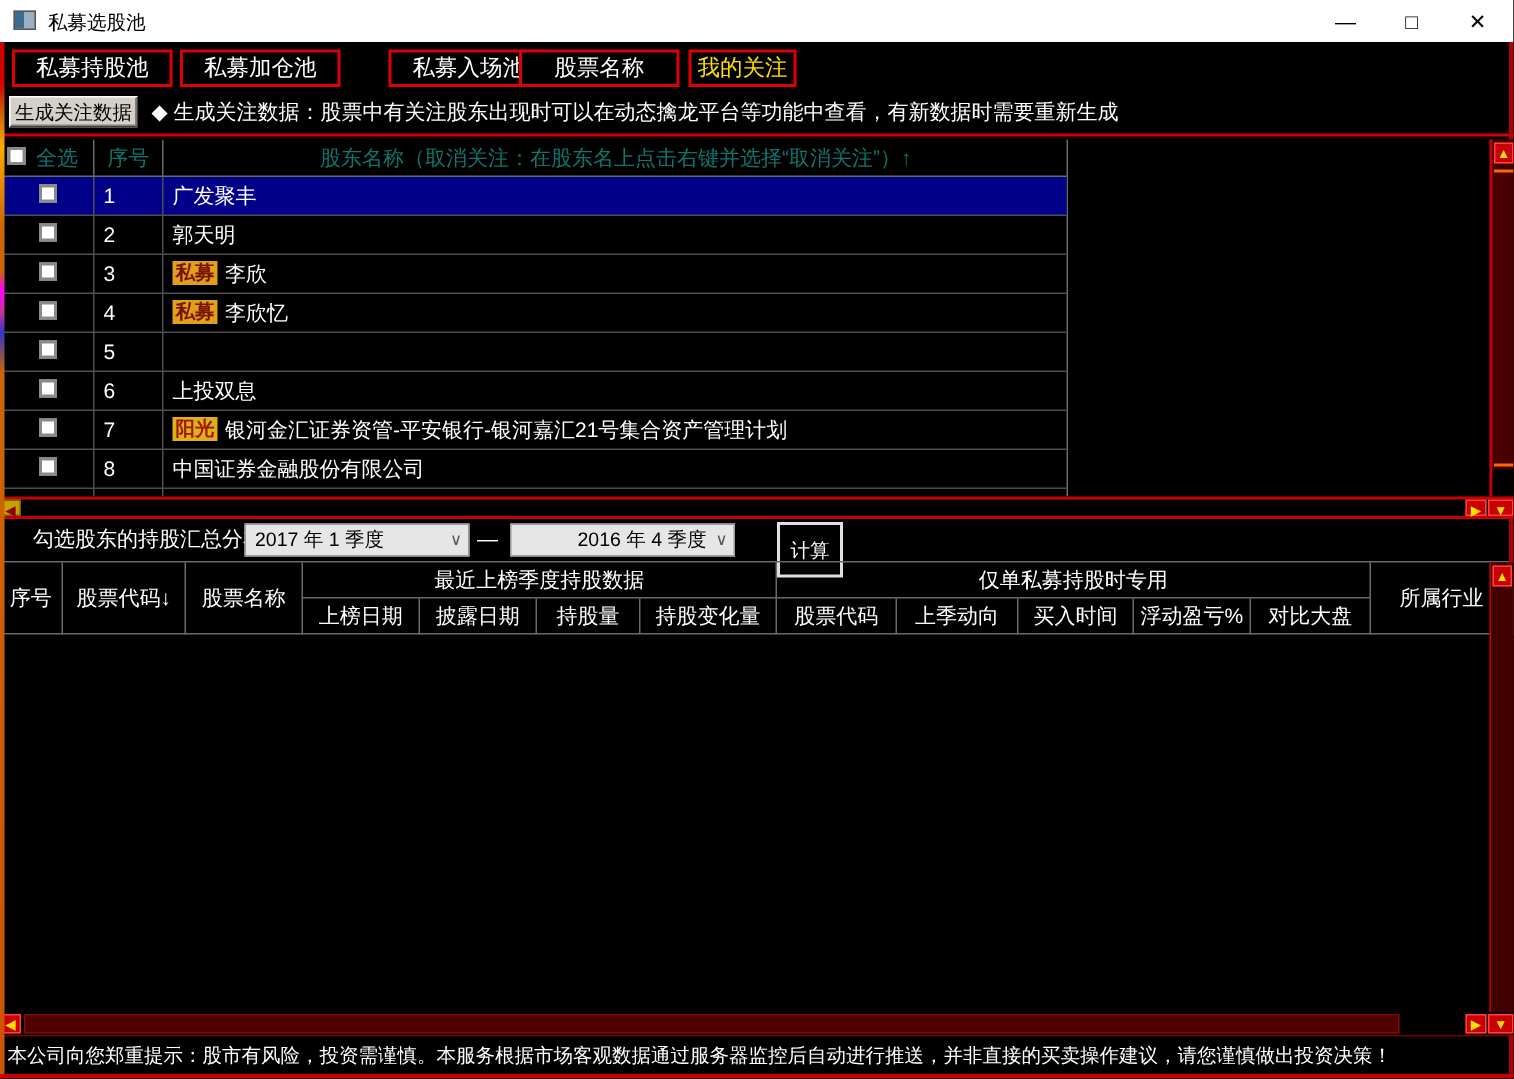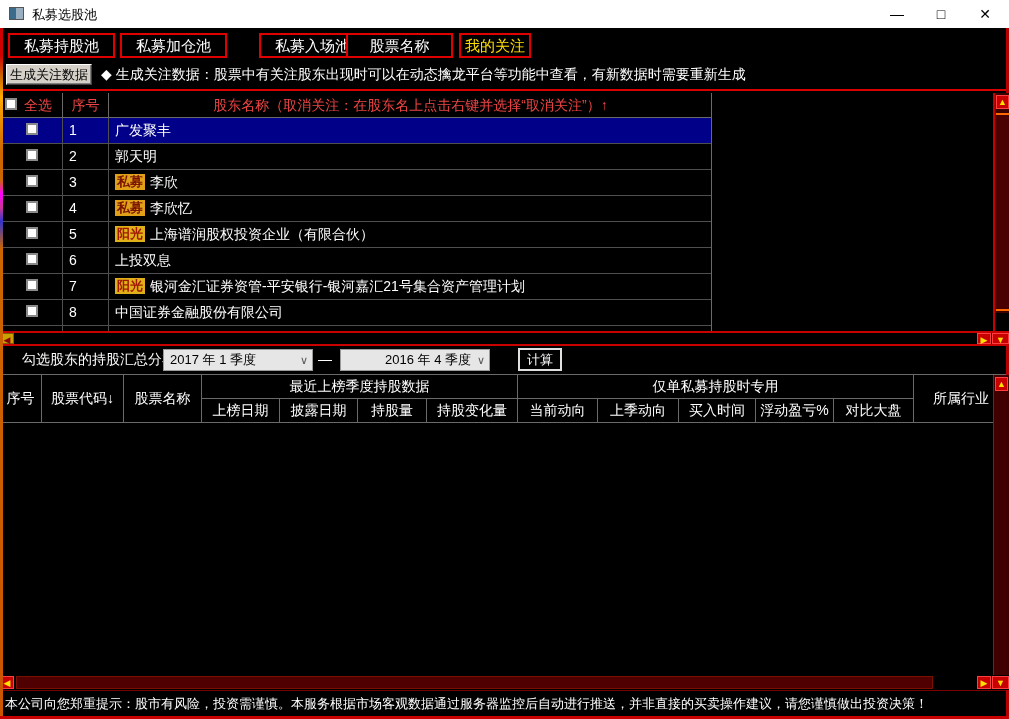--- a/index.html
+++ b/index.html
@@ -25,21 +25,21 @@
   .tabbtn { position:absolute; top:33px; height:25px; background:#000; border:2px solid #e00000; color:#fff; font-size:15px; text-align:center; line-height:21px; cursor:pointer; }
   .tabbtn.active { color:#ffe000; }
 
   
   .gen-btn { position:absolute; left:6px; top:64px; width:86px; height:21px; background:#d4d0c8; color:#000; font-size:13px; line-height:19px; text-align:center; border:1px solid #404040; border-top-color:#fff; border-left-color:#fff; box-shadow:inset -1px -1px 0 #808080; cursor:pointer; }
   .hint { position:absolute; left:101px; top:64px; height:21px; line-height:21px; color:#fff; font-size:14px; white-space:nowrap; }
   .redline1 { position:absolute; left:0; top:89px; width:1009px; height:2px; background:#d80000; }
 
   
   .t1 { position:absolute; left:0; top:93px; width:712px; height:238px; border-right:1px solid #6a6a6a; overflow:hidden; }
-  .t1-head { position:absolute; left:0; top:0; width:712px; height:25px; border-bottom:1px solid #6a6a6a; color:#ef4444; font-size:14px; }
+  .t1-head { position:absolute; left:0; top:0; width:712px; height:25px; border-bottom:1px solid #6a6a6a; color:#0f766e; font-size:14px; }
   .t1-head .c1 { position:absolute; left:0; top:0; width:63px; height:25px; border-right:1px solid #6a6a6a; }
   .t1-head .c2 { position:absolute; left:63px; top:0; width:46px; height:25px; border-right:1px solid #6a6a6a; text-align:center; line-height:24px; }
   .t1-head .c3 { position:absolute; left:109px; top:0; width:603px; height:25px; text-align:center; line-height:24px; white-space:nowrap; overflow:hidden; }
   .checkbox { display:inline-block; width:12px; height:12px; background:#fff; border:2px solid #8a8a8a; cursor:pointer; }
   .t1-head .checkbox { position:absolute; left:5px; top:5px; }
   .t1-head .selall { position:absolute; left:24px; top:0; line-height:24px; }
   .t1-rows { position:absolute; left:0; top:25px; width:712px; height:213px; overflow:hidden; }
   .t1-row { position:relative; width:712px; height:26px; border-bottom:1px solid #4f4f4f; }
   .t1-row.selected { background:#000088; }
   .t1-row .cellcheck { position:absolute; left:0; top:0; width:63px; height:26px; border-right:1px solid #4f4f4f; }
@@ -63,21 +63,21 @@
   .t1-hscroll .right { left:977px; top:0; width:14px; height:11px; }
   .t1-hscroll .corner { left:992px; top:0; width:17px; height:11px; }
 
   
   .controls { position:absolute; left:0; top:347px; width:1009px; height:27px; }
   .controls .lbl { position:absolute; left:6px; top:4px; color:#fff; font-size:14px;margin-left:16px; }
   .combo { position:absolute; top:2px; width:150px; height:22px; background:#e6e6e6; border:1px solid #9a9a9a; color:#000; font-size:13px; line-height:20px; padding-left:6px; cursor:pointer; }
   .combo .chev { position:absolute; right:4px; top:0; color:#555; font-size:11px; line-height:20px; }
   .combo.from { left:163px; } .combo.to { left:340px;padding-left:44px; }
   .controls .dash { position:absolute; left:318px; top:4px; color:#fff; font-size:14px; }
-  .calc-btn { position:absolute; left:518px; top:1px; width:44px; height:23px; background:#000; border:2px solid #e0e0e0; color:#fff; font-size:13px; line-height:19px; cursor:pointer; }
+  .calc-btn { position:absolute; left:518px; top:1px; width:44px; height:37px; background:#000; border:2px solid #e0e0e0; color:#fff; font-size:13px; line-height:19px; cursor:pointer; }
 
   
   .t2 { position:absolute; left:0; top:375px; width:1009px; height:48px; color:#fff; font-size:14px; }
   .t2 .cell { position:absolute; border-right:1px solid #6a6a6a; border-bottom:1px solid #6a6a6a; text-align:center; overflow:hidden; white-space:nowrap; }
   .t2 .span2 { top:0; height:48px; line-height:47px; }
   .t2 .grp { top:0; height:24px; line-height:23px; }
   .t2 .sub { top:24px; height:24px; line-height:23px; }
   .t2-topline { position:absolute; left:0; top:374px; width:1009px; height:1px; background:#6a6a6a; }
   .t2-vscroll { position:absolute; left:993px; top:375px; width:16px; height:300px; background:#400000; border-left:1px solid #c80000; z-index:5; }
   .t2-vscroll .up { left:1px; top:2px; width:13px; height:14px; }
@@ -154,21 +154,20 @@
             <span class="checkbox"></span>
           </div>
           <div class="cellseq">4</div>
           <div class="cellname"><span class="badge badge-private">私募</span><span>李欣忆</span></div>
         </div>
         <div class="t1-row">
           <div class="cellcheck">
             <span class="checkbox"></span>
           </div>
           <div class="cellseq">5</div>
-          <div class="cellname"><span class="badge badge-sunshine">阳光</span><span>上海谱润股权投资企业（有限合伙）</span></div>
         </div>
         <div class="t1-row">
           <div class="cellcheck">
             <span class="checkbox"></span>
           </div>
           <div class="cellseq">6</div>
           <div class="cellname"><span>上投双息</span></div>
         </div>
         <div class="t1-row">
           <div class="cellcheck">
@@ -230,21 +229,21 @@
   <div class="t2">
     <div class="cell span2" style="left:0;width:42px;">序号</div>
     <div class="cell span2" style="left:42px;width:82px;">股票代码↓</div>
     <div class="cell span2" style="left:124px;width:78px;">股票名称</div>
     <div class="cell grp" style="left:202px;width:316px;">最近上榜季度持股数据</div>
     <div class="cell sub" style="left:202px;width:78px;">上榜日期</div>
     <div class="cell sub" style="left:280px;width:78px;">披露日期</div>
     <div class="cell sub" style="left:358px;width:69px;">持股量</div>
     <div class="cell sub" style="left:427px;width:91px;">持股变化量</div>
     <div class="cell grp" style="left:518px;width:396px;text-align:center;">仅单私募持股时专用</div>
-    <div class="cell sub" style="left:518px;width:80px;">当前动向</div>
+    <div class="cell sub" style="left:518px;width:80px;">股票代码</div>
     <div class="cell sub" style="left:598px;width:81px;">上季动向</div>
     <div class="cell sub" style="left:679px;width:77px;">买入时间</div>
     <div class="cell sub" style="left:756px;width:78px;">浮动盈亏%</div>
     <div class="cell sub" style="left:834px;width:80px;">对比大盘</div>
     <div class="cell span2" style="left:914px;width:95px;">所属行业</div>
   </div>
 
   <div class="t2-vscroll">
     <div class="arrowbtn up">
         <span>▲</span>

